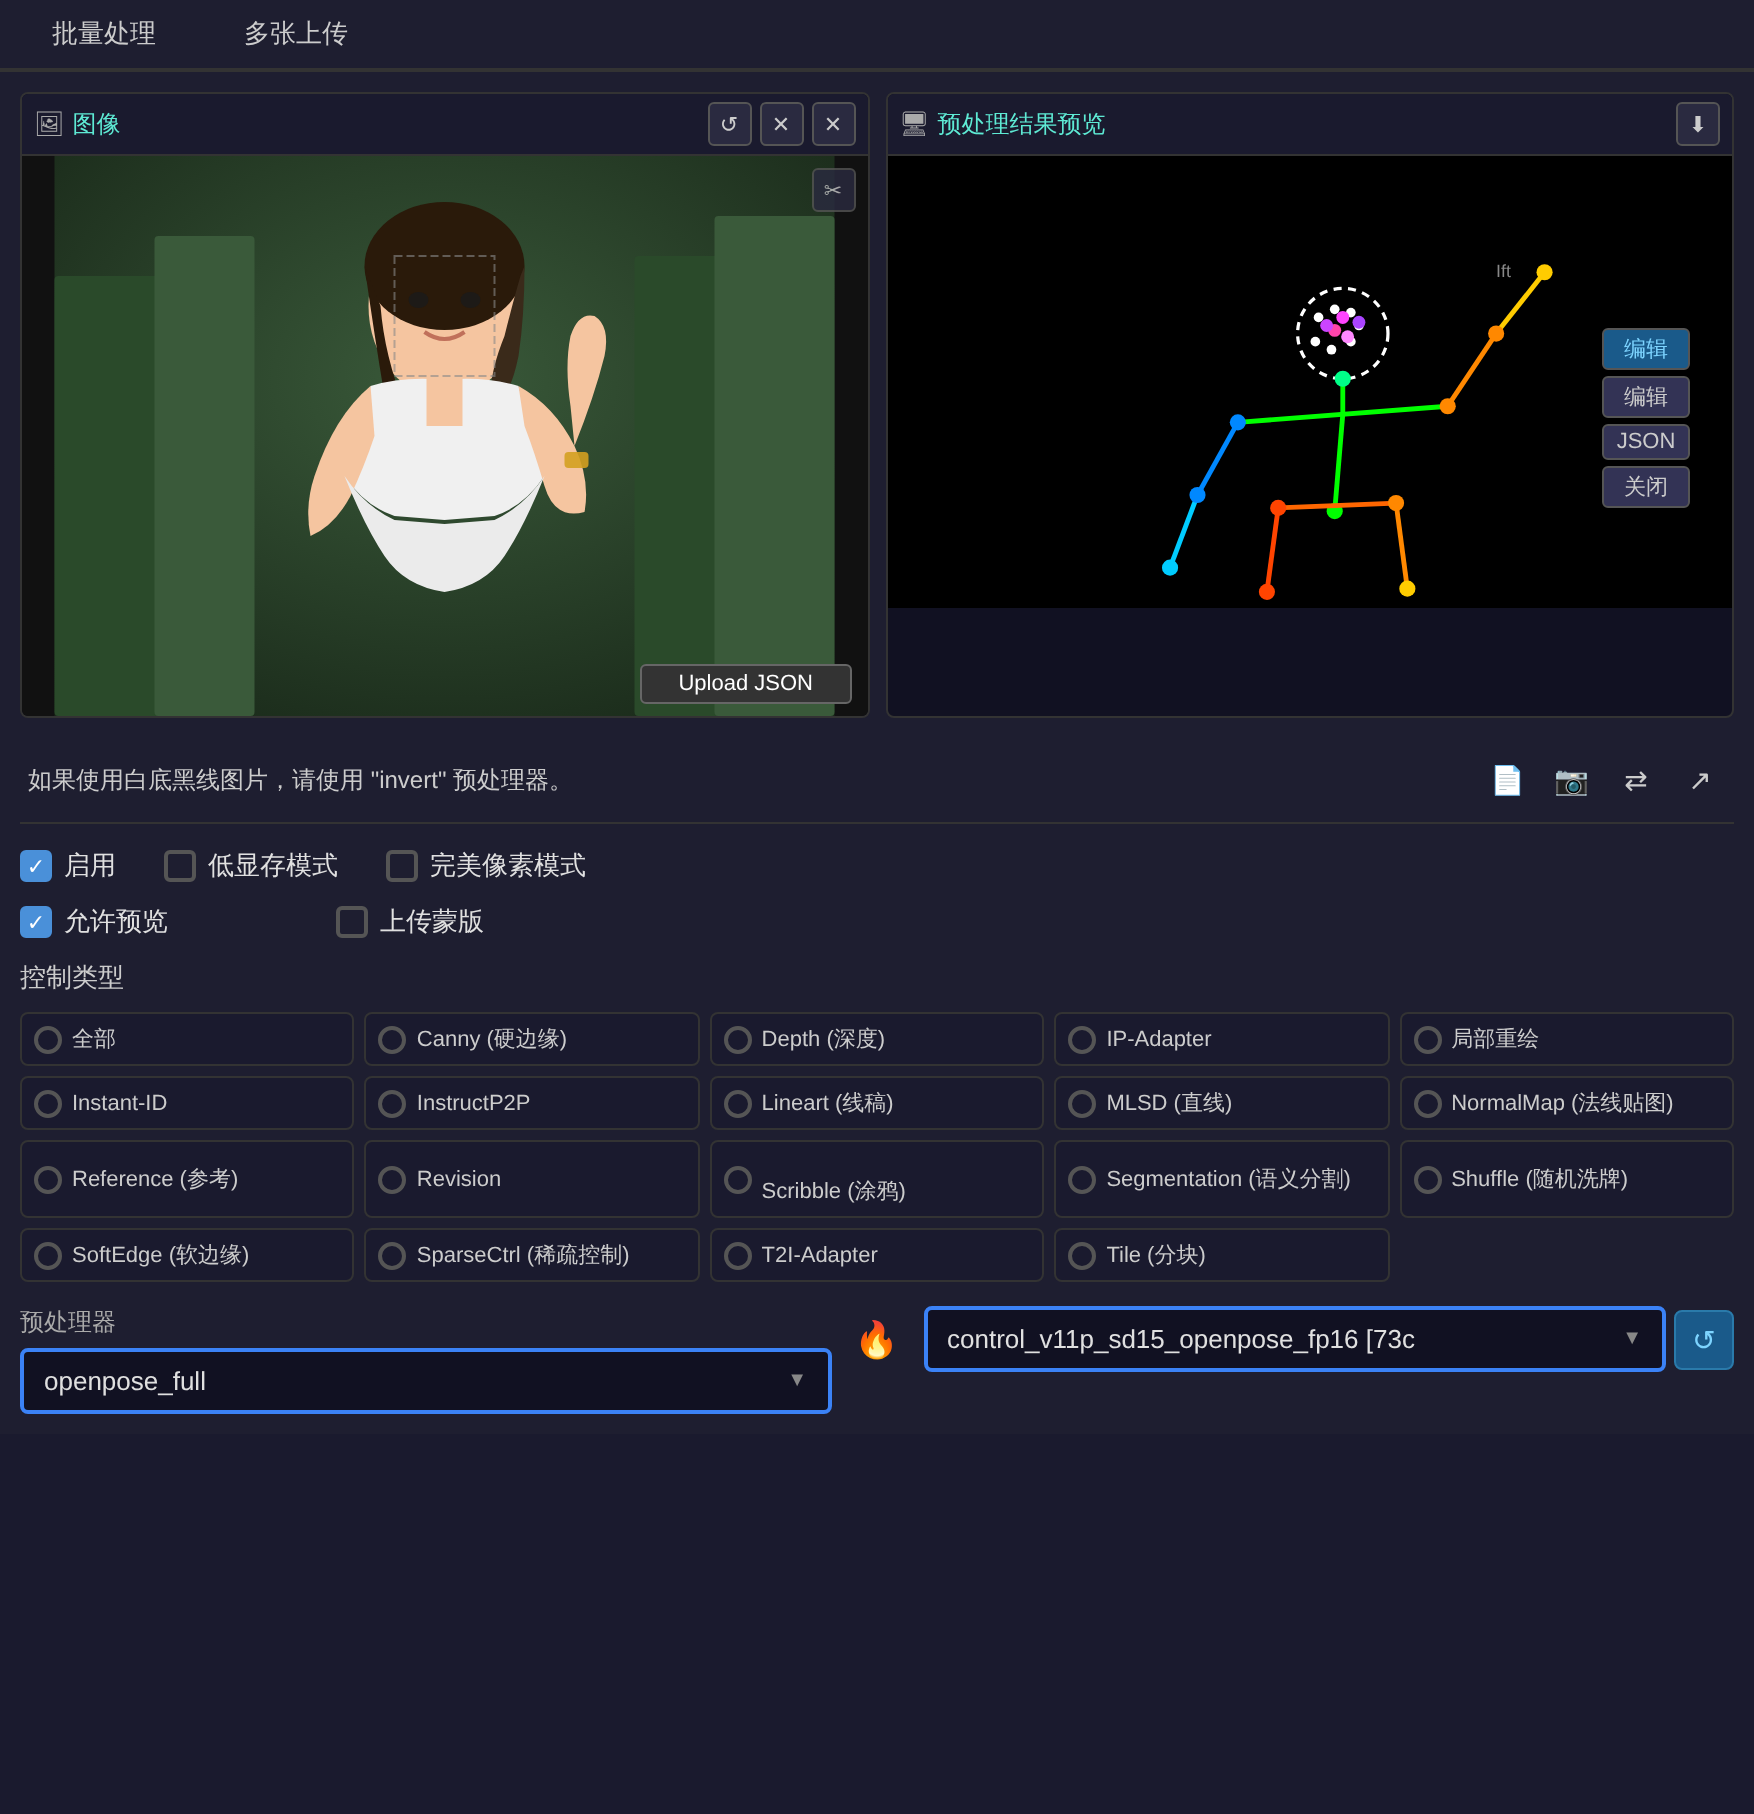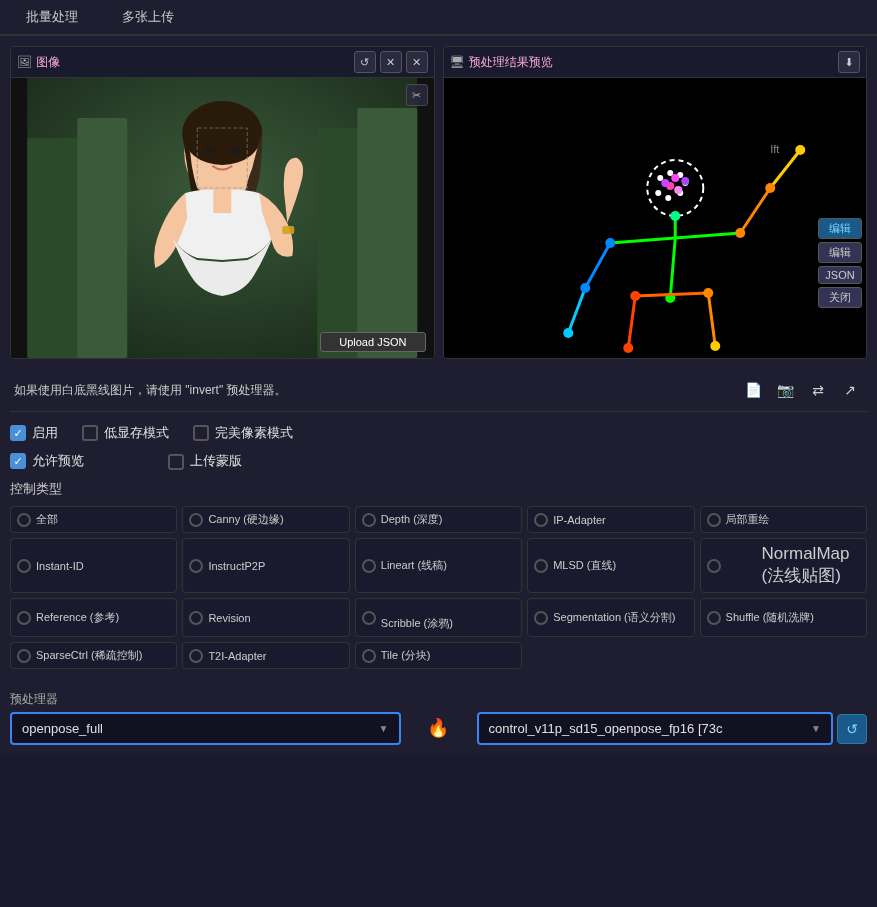--- a/index.html
+++ b/index.html
@@ -55,21 +55,21 @@
       display: flex;
       align-items: center;
       padding: 4px 6px;
       background: #1a1a2e;
       border-bottom: 1px solid #333;
       gap: 4px;
     }
 
     .panel-title {
       font-size: 12px;
-      color: #f9a8d4;
+      color: #5eead4;
       flex: 1;
     }
 
     .panel-btn {
       width: 22px;
       height: 22px;
       border: 1px solid #555;
       background: #2a2a40;
       color: #ccc;
       border-radius: 3px;
@@ -84,28 +84,28 @@
       width: 100%;
       height: 280px;
       position: relative;
       background: #111;
       overflow: hidden;
     }
 
     
     .pose-canvas {
       width: 100%;
-      height: 280px;
+      height: 226px;
       background: #000;
       position: relative;
     }
 
     .side-btns {
       position: absolute;
-      right: 4px;
+      right: 21px;
       bottom: 50px;
       display: flex;
       flex-direction: column;
       gap: 3px;
     }
 
     .side-btn {
       background: #333355;
       border: 1px solid #555;
       color: #ccc;
@@ -235,23 +235,22 @@
       content: '';
       width: 6px;
       height: 6px;
       border-radius: 50%;
       background: #4a90d9;
     }
 
     
     .selects-row {
       display: flex;
-      gap: 23px;
-      align-items: flex-end;
-      margin-top: 10px;
+      gap: 8px;
+      align-items: flex-start;
     }
 
     .select-group {
       flex: 1;
     }
     .select-label {
       font-size: 12px;
       color: #aaa;
       margin-bottom: 4px;
     }
@@ -485,21 +484,21 @@
       <label class="checkbox-item">
         <div class="cb"></div>
         <span>完美像素模式</span>
       </label>
     </div>
     <div class="options-row">
       <label class="checkbox-item">
         <div class="cb checked"></div>
         <span>允许预览</span>
       </label>
-      <label class="checkbox-item" style="margin-left:60px;align-items:flex-end;">
+      <label class="checkbox-item" style="margin-left:60px;">
         <div class="cb"></div>
         <span>上传蒙版</span>
       </label>
     </div>
 
     <div class="section-label">控制类型</div>
 
     <div class="control-grid" id="control-grid">
 
     <div class="radio-item">
@@ -533,41 +532,45 @@
         <div class="radio-item">
           <div class="radio-dot"></div>
           <span style="font-size: 11px;">Lineart (线稿)</span>
         </div>
         <div class="radio-item">
           <div class="radio-dot"></div>
           <span style="font-size: 11px;">MLSD (直线)</span>
         </div>
         <div class="radio-item">
           <div class="radio-dot"></div>
-          <span style="font-size: 17px; margin-left: 36px;">NormalMap (法线贴图)</span>
+          <span style="font-size: 11px;">NormalMap (法线贴图)</span>
         </div>
         <div class="radio-item">
           <div class="radio-dot"></div>
           <span style="font-size: 11px;">Reference (参考)</span>
         </div>
         <div class="radio-item">
           <div class="radio-dot"></div>
           <span style="font-size: 11px;">Revision</span>
         </div>
         <div class="radio-item">
           <div class="radio-dot"></div>
           <span style="font-size: 11px; margin-top: 12px;">Scribble (涂鸦)</span>
         </div>
         <div class="radio-item">
           <div class="radio-dot"></div>
           <span style="font-size: 11px;">Segmentation (语义分割)</span>
         </div>
         <div class="radio-item">
           <div class="radio-dot"></div>
           <span style="font-size: 11px;">Shuffle (随机洗牌)</span>
+        </div>
+        <div class="radio-item">
+          <div class="radio-dot"></div>
+          <span style="font-size: 11px;">SoftEdge (软边缘)</span>
         </div>
         <div class="radio-item">
           <div class="radio-dot"></div>
           <span style="font-size: 11px;">SparseCtrl (稀疏控制)</span>
         </div>
         <div class="radio-item">
           <div class="radio-dot"></div>
           <span style="font-size: 11px;">T2I-Adapter</span>
         </div>
         <div class="radio-item">

